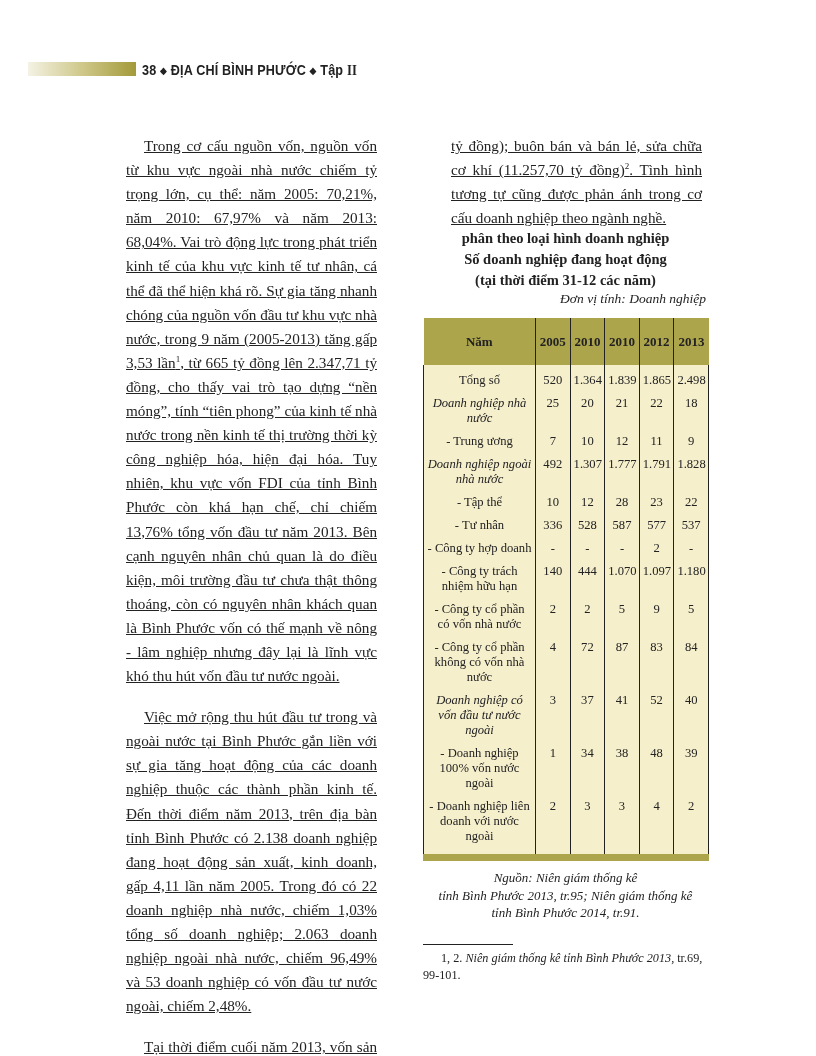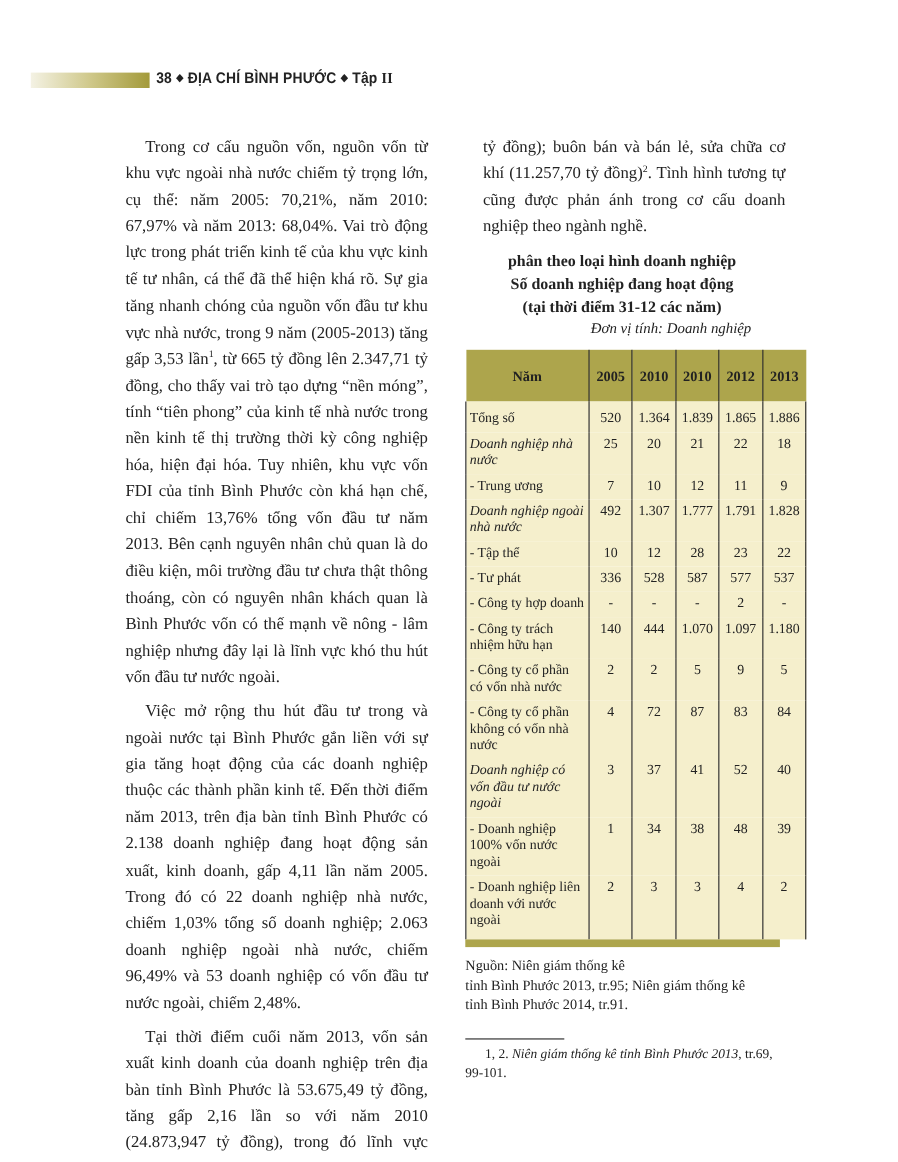--- a/index.html
+++ b/index.html
@@ -1,68 +1,68 @@
 <!DOCTYPE html>
 <html><head>
 <meta charset="utf-8">
 <style>
   html, body { margin: 0; padding: 0; }
   body {
     width: 816px; height: 1056px; background: #ffffff; position: relative; overflow: hidden;
     font-family: "Liberation Serif", "DejaVu Serif", serif; color: #222;
   }
-  .header { position: absolute; top: 62px; left: 0; height: 18px; display: flex; align-items: flex-end; }
+  .header { position: absolute; top: 62px; left: 0; height: 18px; display: flex; align-items: flex-start; }
   .header-bar {
     width: 108px; height: 14px; margin-left: 28px;
     background: linear-gradient(to right, #f4f2e4 0%, #cfc88a 50%, #a39a3a 100%);
   }
   .header-text {
     margin-left: 6px; font-family: "Liberation Sans", "DejaVu Sans", sans-serif;
     font-weight: bold; font-size: 14px; color: #222; letter-spacing: 0.2px; transform: scaleX(0.9); transform-origin: left center;
     white-space: nowrap;
   }
   .header-text .dia { font-size: 10px; margin: 0 4px; position: relative; top: -1px; }
   .header-text .vol { font-family: "Liberation Serif", "DejaVu Serif", serif; }
 
   .col { position: absolute; font-size: 15.2px; line-height: 24.1px; text-align: justify; }
   .col-left { left: 109px; top: 117px; width: 285px; }
   .col-right { left: 434px; top: 117px; width: 285px; }
-  .col p { margin: 5px; }
+  .col p { margin: 17px; text-decoration: underline; }
   .col p.indent { text-indent: 18px; }
   .col p + p { margin-top: 7px; }
   sup { font-size: 9px; line-height: 0; }
 
   .table-title {
     position: absolute; left: 423px; top: 228px; width: 285px; text-align: center;
     font-weight: bold; font-size: 14.5px; line-height: 21px;
   }
   .unit {
-    position: absolute; left: 398px; top: 291px; width: 285px; text-align: right;
+    position: absolute; left: 421px; top: 291px; width: 285px; text-align: right;
     font-style: italic; font-size: 13.5px;
   }
   .tbl-wrap { position: absolute; left: 423px; top: 318px; width: 286px; }
-  table { border-collapse: collapse; width: 310px; table-layout: fixed; font-size: 12.6px; line-height: 15px; }
+  table { border-collapse: collapse; width: 286px; table-layout: fixed; font-size: 12.6px; line-height: 15px; }
   thead th {
     background: #ada54c; color: #222; font-weight: bold; font-size: 13px; height: 47px;
     border-left: 1px solid #222; border-right: 1px solid #222; padding: 0;
   }
   thead th:first-child { border-left: none; }
   tbody td {
     background: #f5efcc; border-left: 1px solid #222; padding: 3px 3px 5px 3px; vertical-align: top; text-align: center;
   }
-  tbody td:first-child { text-align: left; border-left: 1.5px solid #222; }
+  tbody td:first-child { text-align: center; border-left: 1.5px solid #222; }
   tbody td:last-child { border-right: 1.5px solid #222; }
   tbody tr:first-child td { padding-top: 8px; }
   tbody tr:last-child td { padding-bottom: 10px; margin-top: 40px; }
   td.it { font-style: italic; }
   .tbl-bottom { height: 7px; background: #ada54c; width: 286px; }
 
   .source {
-    position: absolute; left: 423px; top: 869px; width: 285px; 
-    font-size: 13px; line-height: 17.5px;
+    position: absolute; left: 423px; top: 869px; width: 285px; text-align: center;
+    font-style: italic; font-size: 13px; line-height: 17.5px;
   }
   .fn-rule { position: absolute; left: 423px; top: 944px; width: 90px; height: 1px; background: #222; }
   .footnote { position: absolute; left: 423px; top: 950px; width: 285px; font-size: 12.2px; line-height: 17px; text-indent: 18px; }
 </style>
 </head>
 <body>
 
 <div class="header">
   <div class="header-bar"></div>
   <div class="header-text">
@@ -107,21 +107,21 @@
         <th style="border-right:none">2013</th>
       </tr>
     </thead>
     <tbody id="tbody">
         <tr>
           <td>Tổng số</td>
           <td>520</td>
           <td>1.364</td>
           <td>1.839</td>
           <td>1.865</td>
-          <td>1.886</td>
+          <td>2.498</td>
         </tr>
         <tr>
           <td class="it">Doanh nghiệp nhà nước</td>
           <td>25</td>
           <td>20</td>
           <td>21</td>
           <td>22</td>
           <td>18</td>
         </tr>
         <tr>
@@ -142,21 +142,21 @@
         </tr>
         <tr>
           <td>- Tập thể</td>
           <td>10</td>
           <td>12</td>
           <td>28</td>
           <td>23</td>
           <td>22</td>
         </tr>
         <tr>
-          <td>- Tư phát</td>
+          <td>- Tư nhân</td>
           <td>336</td>
           <td>528</td>
           <td>587</td>
           <td>577</td>
           <td>537</td>
         </tr>
         <tr>
           <td>- Công ty hợp doanh</td>
           <td>-</td>
           <td>-</td>

